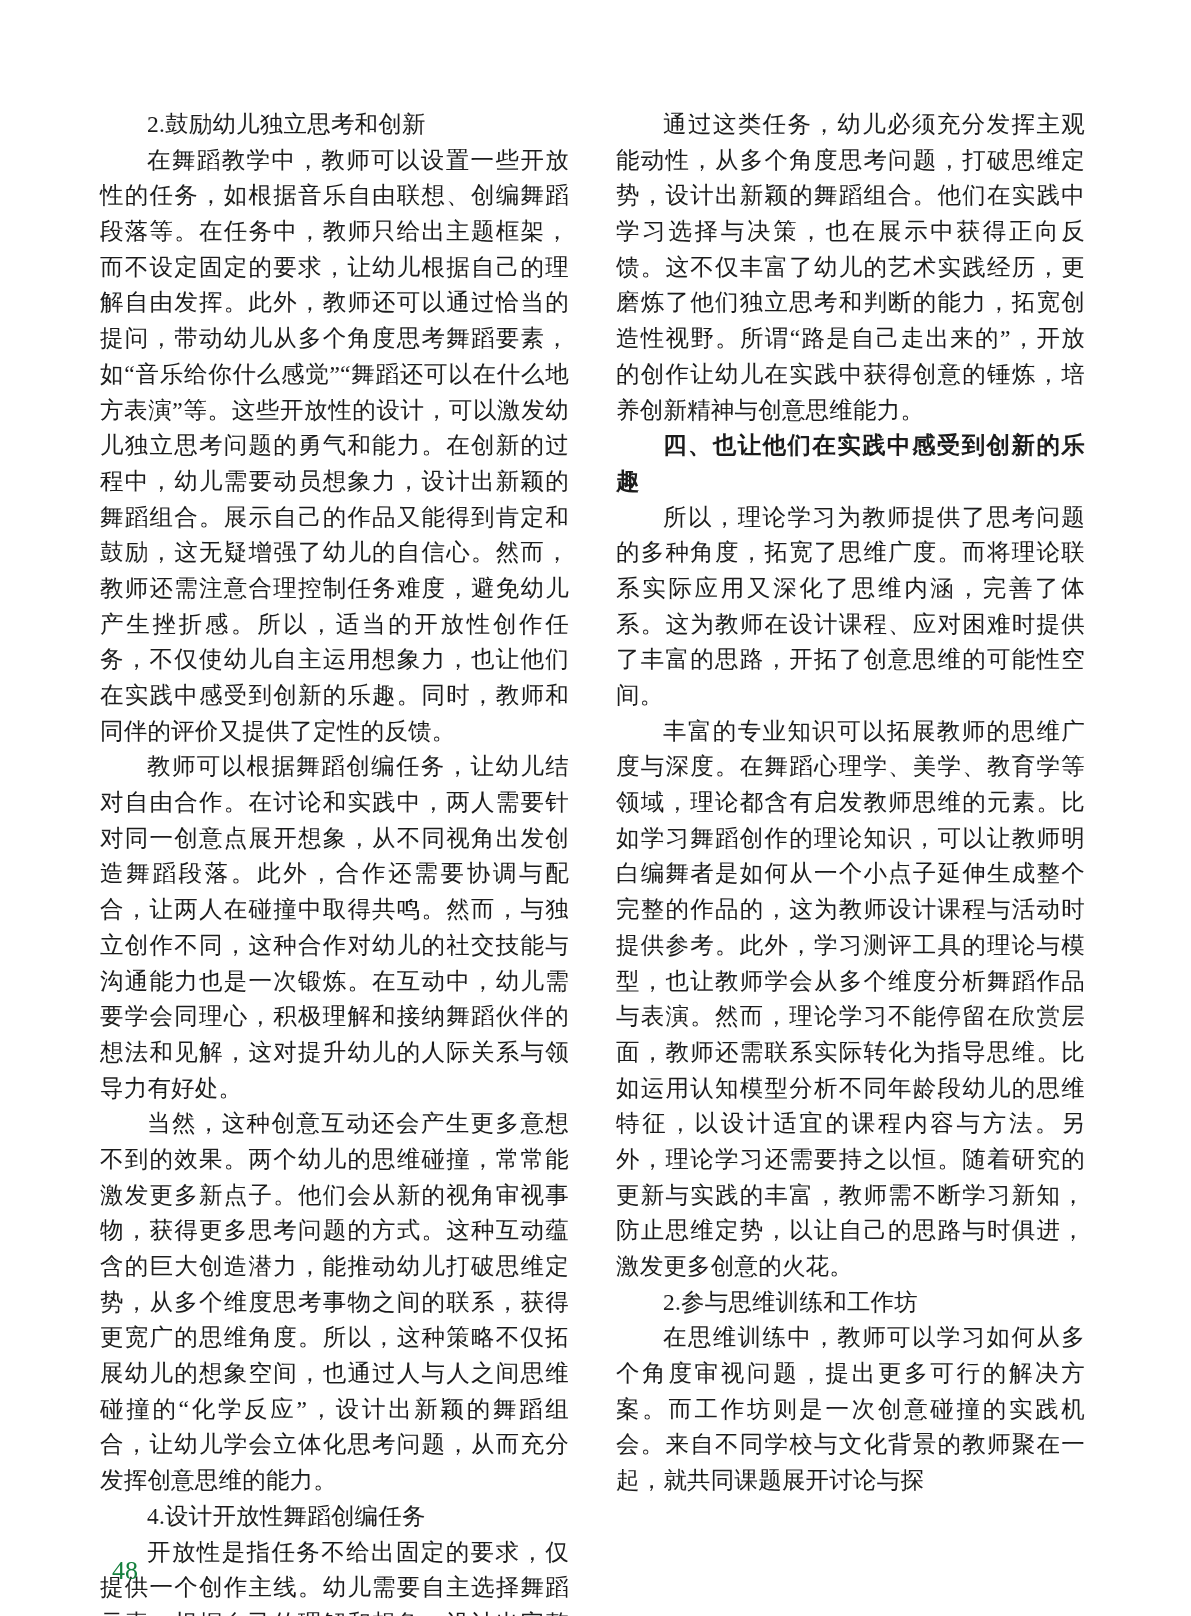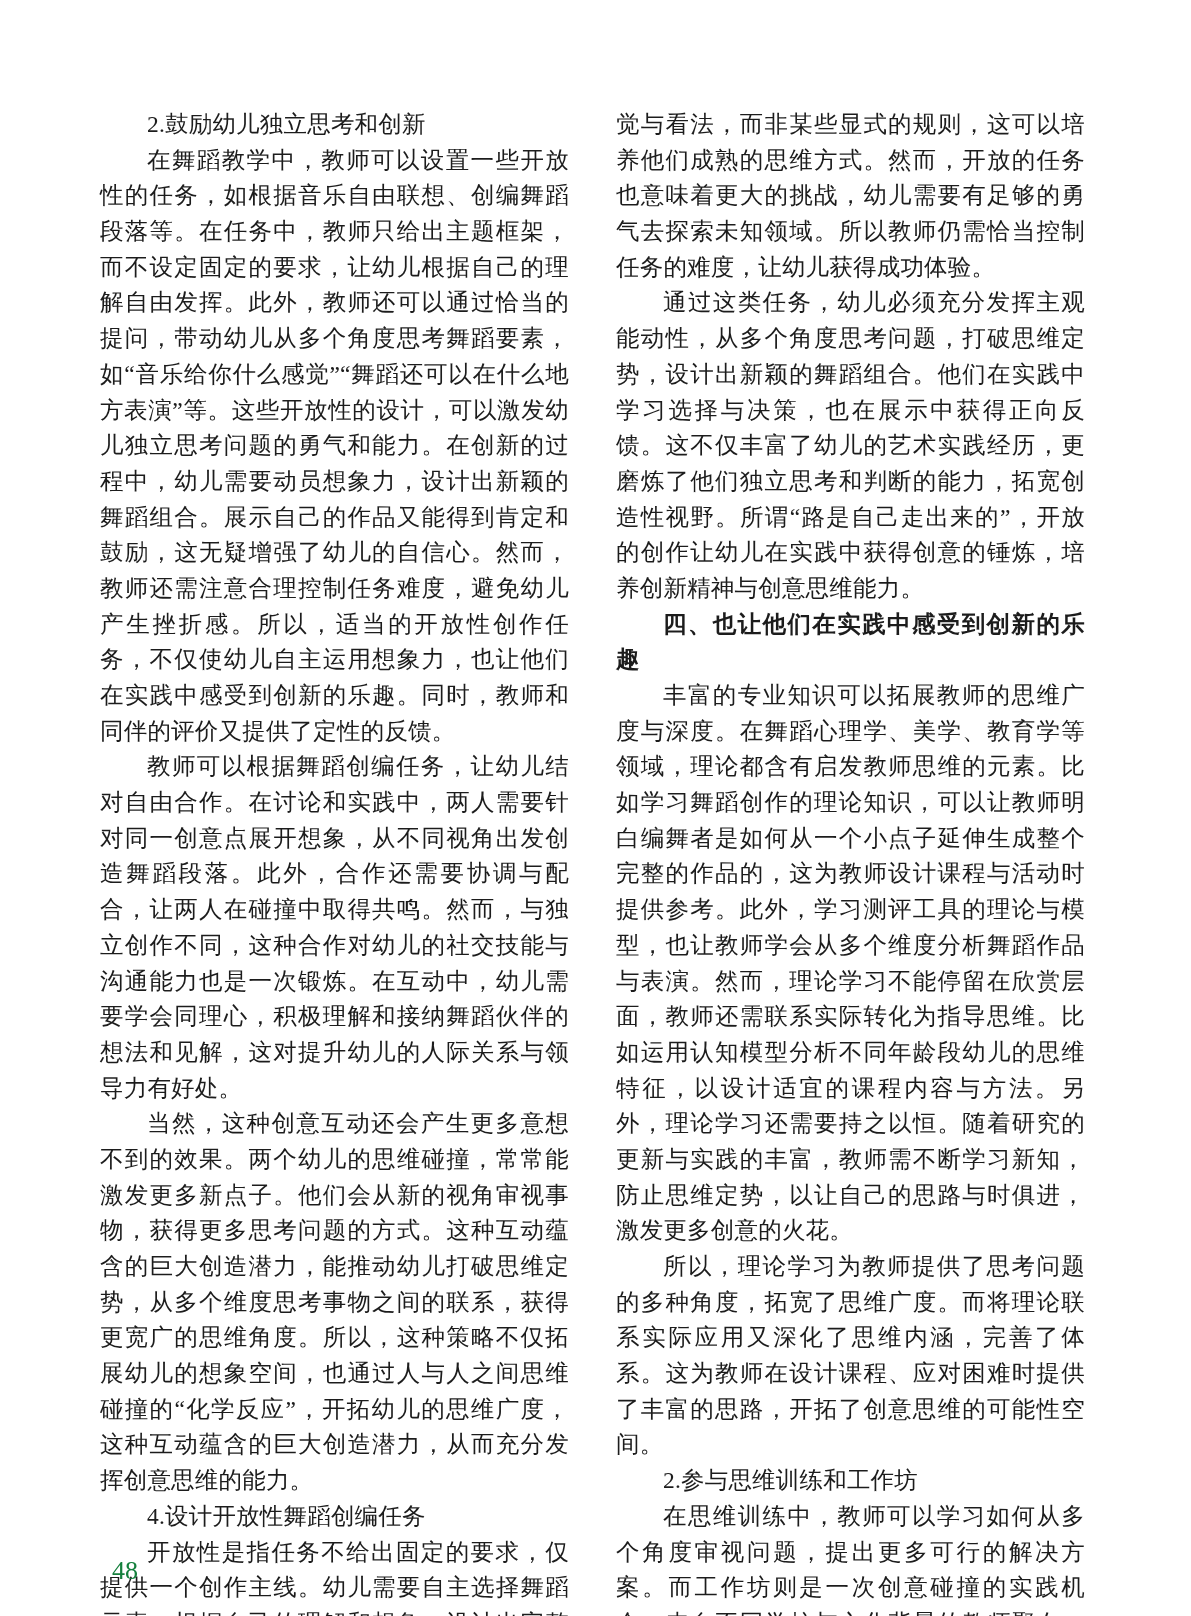--- a/index.html
+++ b/index.html
@@ -64,31 +64,30 @@
 <body>
 
 <div class="page">
 
   <div class="article-body">
 
     <div class="column">
       <p class="indent">2.鼓励幼儿独立思考和创新</p>
       <p class="indent">在舞蹈教学中，教师可以设置一些开放性的任务，如根据音乐自由联想、创编舞蹈段落等。在任务中，教师只给出主题框架，而不设定固定的要求，让幼儿根据自己的理解自由发挥。此外，教师还可以通过恰当的提问，带动幼儿从多个角度思考舞蹈要素，如“音乐给你什么感觉”“舞蹈还可以在什么地方表演”等。这些开放性的设计，可以激发幼儿独立思考问题的勇气和能力。在创新的过程中，幼儿需要动员想象力，设计出新颖的舞蹈组合。展示自己的作品又能得到肯定和鼓励，这无疑增强了幼儿的自信心。然而，教师还需注意合理控制任务难度，避免幼儿产生挫折感。所以，适当的开放性创作任务，不仅使幼儿自主运用想象力，也让他们在实践中感受到创新的乐趣。同时，教师和同伴的评价又提供了定性的反馈。</p>
       <p class="indent">教师可以根据舞蹈创编任务，让幼儿结对自由合作。在讨论和实践中，两人需要针对同一创意点展开想象，从不同视角出发创造舞蹈段落。此外，合作还需要协调与配合，让两人在碰撞中取得共鸣。然而，与独立创作不同，这种合作对幼儿的社交技能与沟通能力也是一次锻炼。在互动中，幼儿需要学会同理心，积极理解和接纳舞蹈伙伴的想法和见解，这对提升幼儿的人际关系与领导力有好处。</p>
-      <p class="indent">当然，这种创意互动还会产生更多意想不到的效果。两个幼儿的思维碰撞，常常能激发更多新点子。他们会从新的视角审视事物，获得更多思考问题的方式。这种互动蕴含的巨大创造潜力，能推动幼儿打破思维定势，从多个维度思考事物之间的联系，获得更宽广的思维角度。所以，这种策略不仅拓展幼儿的想象空间，也通过人与人之间思维碰撞的“化学反应”，开拓幼儿的思维广度，这种互动蕴含的巨大创造潜力，从而充分发挥创意思维的能力。</p>
+      <p class="indent">当然，这种创意互动还会产生更多意想不到的效果。两个幼儿的思维碰撞，常常能激发更多新点子。他们会从新的视角审视事物，获得更多思考问题的方式。这种互动蕴含的巨大创造潜力，能推动幼儿打破思维定势，从多个维度思考事物之间的联系，获得更宽广的思维角度。所以，这种策略不仅拓展幼儿的想象空间，也通过人与人之间思维碰撞的“化学反应”，设计出新颖的舞蹈组合，让幼儿学会立体化思考问题，从而充分发挥创意思维的能力。</p>
       <p class="indent">4.设计开放性舞蹈创编任务</p>
       <p class="indent"><span>开放性是指任务不给出固定的要求，仅提供一个创作主线。幼儿需要自主选择舞蹈元素，根据自己的理解和想象，设计出完整的舞蹈段落</span></p>
     </div>
 
     <div class="column">
-      <p class="no-indent">觉与看法，而非某些显式的规则，这可以培养他们成熟的思维方式。然而，开放的任务也意味着更大的挑战，幼儿需要有足够的勇气去探索未知领域。所以教师仍需恰当控制任务的难度，让幼儿获得成功体验。</p>
       <p class="indent">通过这类任务，幼儿必须充分发挥主观能动性，从多个角度思考问题，打破思维定势，设计出新颖的舞蹈组合。他们在实践中学习选择与决策，也在展示中获得正向反馈。这不仅丰富了幼儿的艺术实践经历，更磨炼了他们独立思考和判断的能力，拓宽创造性视野。所谓“路是自己走出来的”，开放的创作让幼儿在实践中获得创意的锤炼，培养创新精神与创意思维能力。</p>
       <p class="indent section-heading">四、也让他们在实践中感受到创新的乐趣</p>
+      <p class="indent">所以，理论学习为教师提供了思考问题的多种角度，拓宽了思维广度。而将理论联系实际应用又深化了思维内涵，完善了体系。这为教师在设计课程、应对困难时提供了丰富的思路，开拓了创意思维的可能性空间。</p>
       <p class="indent">丰富的专业知识可以拓展教师的思维广度与深度。在舞蹈心理学、美学、教育学等领域，理论都含有启发教师思维的元素。比如学习舞蹈创作的理论知识，可以让教师明白编舞者是如何从一个小点子延伸生成整个完整的作品的，这为教师设计课程与活动时提供参考。此外，学习测评工具的理论与模型，也让教师学会从多个维度分析舞蹈作品与表演。然而，理论学习不能停留在欣赏层面，教师还需联系实际转化为指导思维。比如运用认知模型分析不同年龄段幼儿的思维特征，以设计适宜的课程内容与方法。另外，理论学习还需要持之以恒。随着研究的更新与实践的丰富，教师需不断学习新知，防止思维定势，以让自己的思路与时俱进，激发更多创意的火花。</p>
-      <p class="indent">所以，理论学习为教师提供了思考问题的多种角度，拓宽了思维广度。而将理论联系实际应用又深化了思维内涵，完善了体系。这为教师在设计课程、应对困难时提供了丰富的思路，开拓了创意思维的可能性空间。</p>
       <p class="indent">2.参与思维训练和工作坊</p>
       <p class="indent">在思维训练中，教师可以学习如何从多个角度审视问题，提出更多可行的解决方案。而工作坊则是一次创意碰撞的实践机会。来自不同学校与文化背景的教师聚在一起，就共同课题展开讨论与探</p>
     </div>
 
   </div>
 
   <div class="page-number">48</div>
 
 </div>
 

